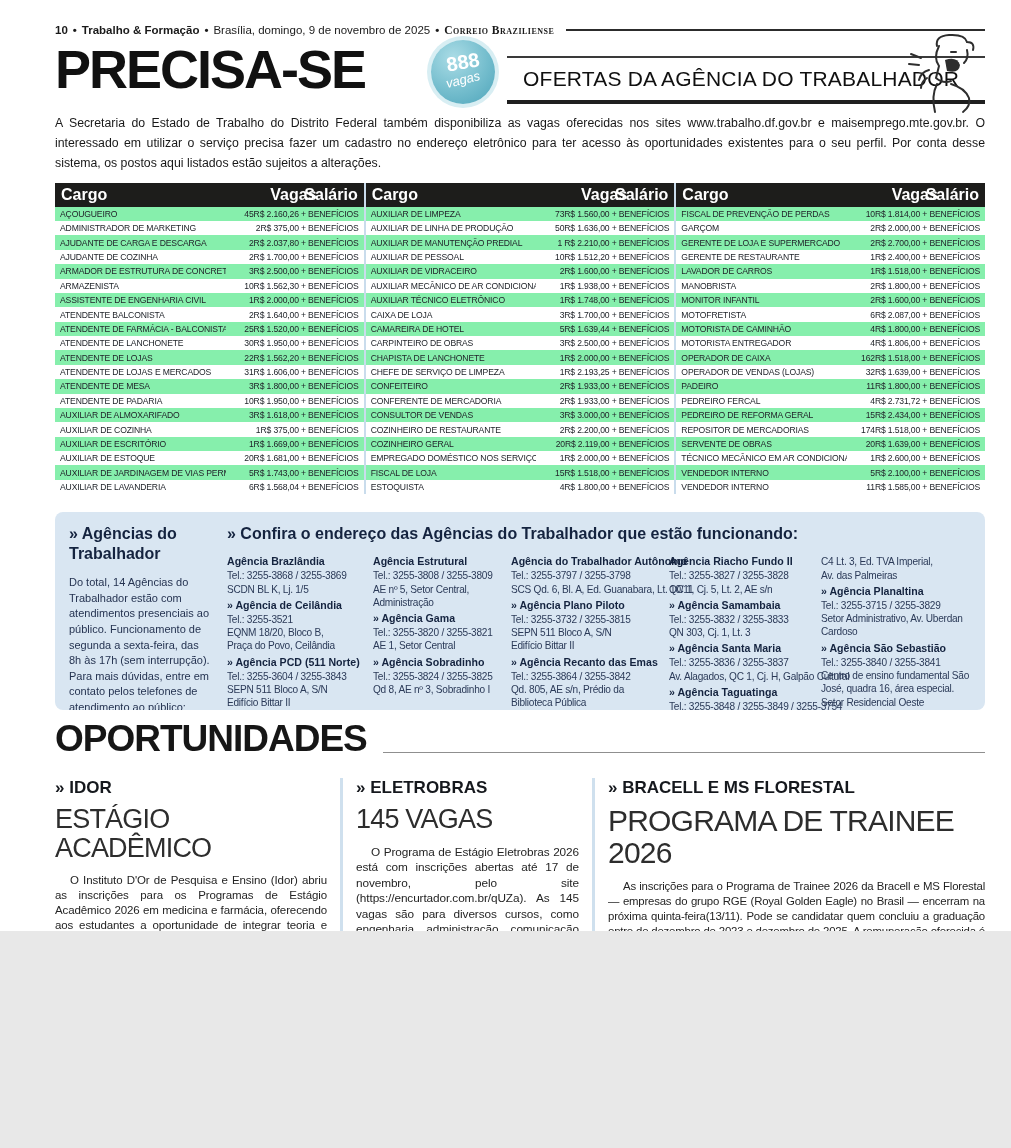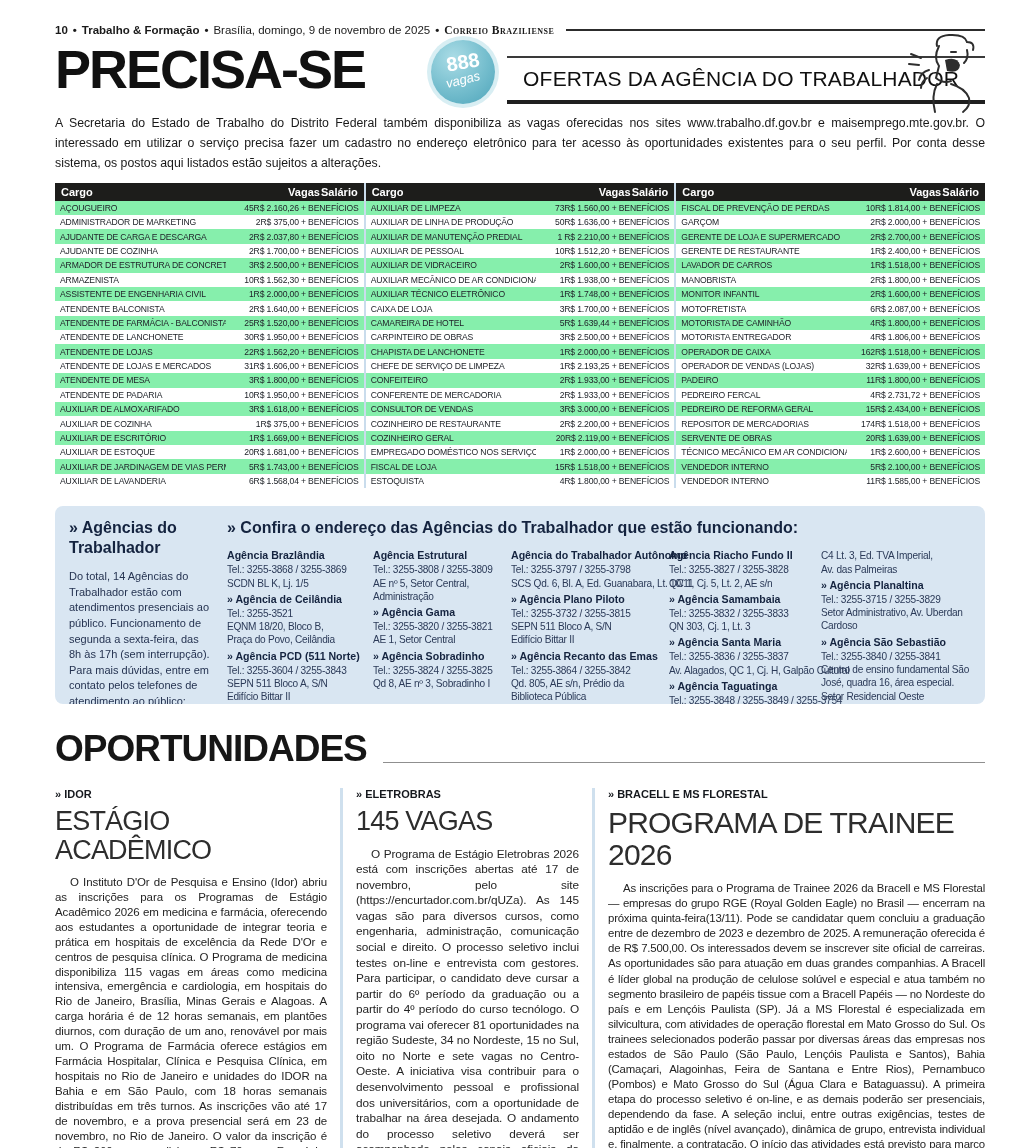--- a/index.html
+++ b/index.html
@@ -1,18 +1,18 @@
 <!DOCTYPE html>
 <html><head>
 <meta charset="utf-8">
 <style>
   * { margin:0; padding:0; box-sizing:border-box; }
   html,body { background:#e8e8e8; }
   .page {
-    width:1011px; height:1148px; background:#ffffff; margin:0 auto;
+    width:1011px; height:931px; background:#ffffff; margin:0 auto;
     font-family:"Liberation Sans", sans-serif; color:#1a1a1a;
     padding:24px 26px 0 55px; overflow:hidden; position:relative;
   }
 
   
   .folio { display:flex; align-items:center; white-space:nowrap; font-size:11.5px; }
   .folio .sep { margin:0 5px; font-weight:bold; }
   .folio .b { font-weight:bold; }
   .folio .brand { font-family:"Liberation Serif", serif; font-weight:bold; font-variant:small-caps; letter-spacing:0.5px; }
   .folio .rule { flex:1; border-top:2px solid #2c2c2c; margin-left:12px; }
@@ -36,21 +36,21 @@
   .illy { position:absolute; right:0; top:-26px; z-index:3; }
 
   
   .intro { margin-top:10px; font-size:12.3px; line-height:1.62; text-align:justify; color:#191919; }
 
   
   .jobs { margin-top:9px; display:flex; }
   .jobs-col { flex:1; min-width:0; }
   .jobs-col + .jobs-col { border-left:2px solid #c9dcec; }
   .jobs-head { display:grid; grid-template-columns:minmax(0,1fr) 34px auto; background:#1d1d1b; color:#fff;
-               font-weight:bold; font-size:11px; padding:3px 6px; align-items:center; }
+               font-weight:bold; font-size:16px; padding:3px 6px; align-items:center; }
   .jobs-head .jh-vagas { text-align:center; }
   .jobs-head .jh-salario { text-align:right; }
   .job-row { display:grid; grid-template-columns:minmax(0,1fr) 28px auto; align-items:center;
              font-size:8.6px; letter-spacing:-0.15px; padding:2.2px 5px; color:#20242a; }
   .job-row.alt { background:#86efac; }
   .jr-cargo { white-space:nowrap; overflow:hidden; }
   .jr-vagas { text-align:right; }
   .jr-salario { text-align:center; white-space:nowrap; }
 
   
@@ -60,27 +60,27 @@
   .ag-header { font-size:16px; font-weight:bold; color:#14233f; line-height:1.25; }
   .ag-left-text { margin-top:11px; font-size:11px; line-height:1.42; color:#253351; }
   .ag-right { flex:1; min-width:0; }
   .agency-columns { display:grid; grid-template-columns:146px 138px 158px 152px 1fr; margin-top:11px; }
   .agency-col { min-width:0; }
   .agency-entry { margin-bottom:3px; }
   .agency-name { font-weight:bold; font-size:10.6px; color:#14233f; line-height:1.32; white-space:nowrap; }
   .agency-line { font-size:10.1px; color:#2b3a58; line-height:1.32; white-space:nowrap; letter-spacing:-0.25px; }
 
   
-  .opp-title-row { display:flex; align-items:flex-end; margin-top:24px; }
+  .opp-title-row { display:flex; align-items:flex-end; margin-top:8px; }
   .opp-title { font-size:37px; font-weight:bold; letter-spacing:-1px; color:#161616; }
   .opp-rule { flex:1; border-top:1.5px solid #8f8f8f; margin-left:16px; margin-bottom:7px; }
   .articles { display:grid; grid-template-columns:272px 252px 1fr; margin-top:18px; }
   .article { min-width:0; }
   .article + .article { border-left:3px solid #cfe0ee; padding-left:13px; margin-left:13px; }
-  .kicker { font-size:11px; font-weight:bold; color:#15181d; }
+  .kicker { font-size:17px; font-weight:bold; color:#15181d; }
   .headline { font-size:27px; font-weight:normal; letter-spacing:-0.8px; color:#2d2d2d; line-height:1.05; margin:7px 0 11px; }
   .headline.xl { font-size:30px; }
   .article-body { text-align:justify; text-indent:15px; color:#242424; }
   .body-1 { font-size:11.5px; line-height:1.3; letter-spacing:-0.1px; }
   .body-2 { font-size:11.8px; line-height:1.32; letter-spacing:-0.1px; }
   .body-3 { font-size:11.4px; line-height:1.32; letter-spacing:-0.2px; }
 </style>
 </head>
 <body>
 

